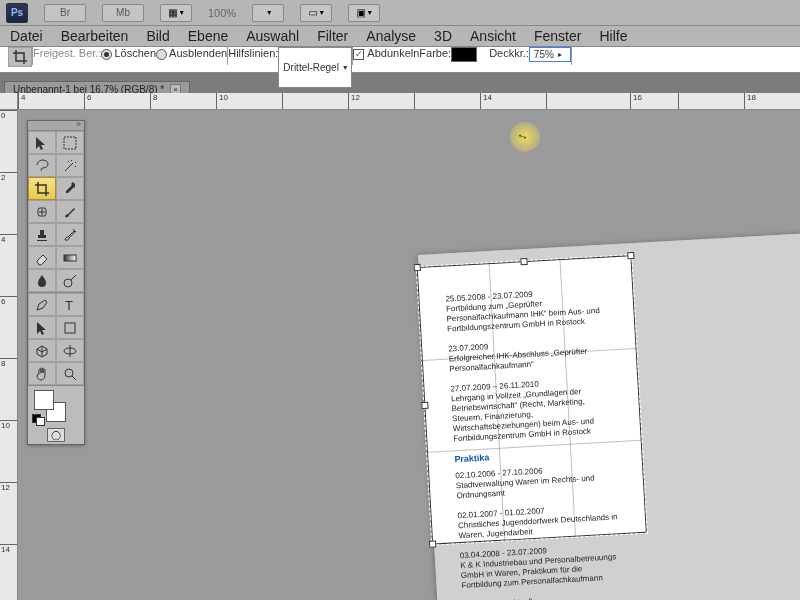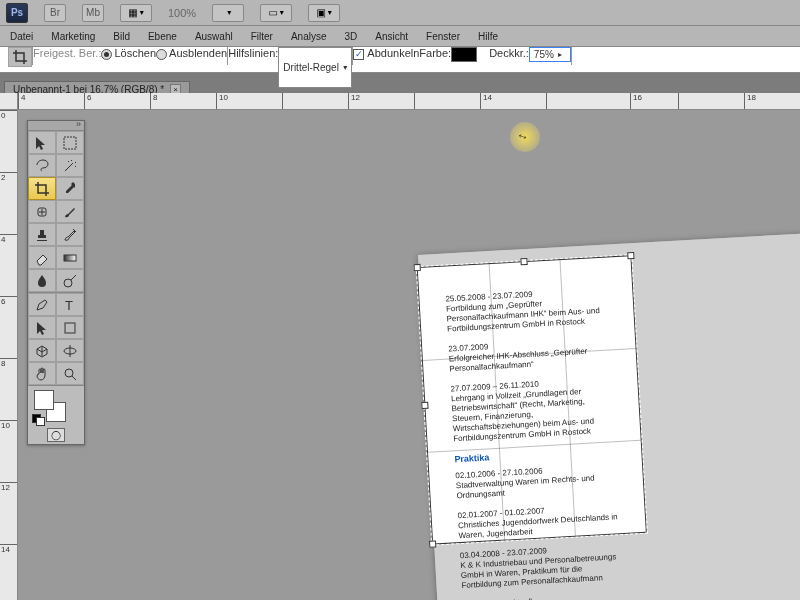--- a/index.html
+++ b/index.html
@@ -1,24 +1,24 @@
 <!DOCTYPE html>
 <html><head>
 <meta charset="utf-8">
 <style>
 * { box-sizing: border-box; margin: 0; padding: 0; font-family: Tahoma, Arial, sans-serif; }
 body { background: #9a9a9a; width: 800px; height: 600px; overflow: hidden; position: relative; }
 .topbar { background: #b6b6b6; height: 26px; display: flex; align-items: center; padding: 0 6px; gap: 16px; border-bottom: 1px solid #888; }
 .ps-badge { width: 22px; height: 20px; background: linear-gradient(#2a3a5a,#1a2540); border: 1px solid #333; border-radius: 2px; color: #9db8e8; font-weight: bold; font-size: 10px; display: flex; align-items: center; justify-content: center; }
-.tb-icon { width: 22px; height: 18px; background: #c4c4c4; border: 1px solid #888; border-radius: 2px; display: flex; align-items: center; justify-content: center; font-size: 10px; color: #555; }
+.tb-icon { width: 42px; height: 18px; background: #c4c4c4; border: 1px solid #888; border-radius: 2px; display: flex; align-items: center; justify-content: center; font-size: 10px; color: #555; }
 .tb-drop { width: 32px; height: 18px; background: #c4c4c4; border: 1px solid #888; border-radius: 2px; display: flex; align-items: center; justify-content: center; font-size: 10px; position: relative; }
 .tb-drop::after { content: "▾"; font-size: 8px; margin-left: 2px; }
 .zoom-txt { font-size: 11px; color: #666; }
 .menubar { background: #b6b6b6; height: 21px; display: flex; align-items: center; padding: 0 10px; gap: 18px; border-bottom: 1px solid #888; }
-.menubar span { font-size: 10px; color: #222; cursor: default; }
+.menubar span { font-size: 14px; color: #222; cursor: default; }
 .optbar { background: #ffffff; height: 26px; display: flex; align-items: flex-start; padding: 0 8px; gap: 0; border-bottom: 1px solid #888; font-size: 11px; color: #333; }
 .opt-sep { width: 1px; height: 18px; background: #999; }
 .opt-disabled { color: #888; }
 .radio { width: 11px; height: 11px; border: 1px solid #555; border-radius: 50%; display: inline-block; vertical-align: middle; margin-right: 2px; background: #ddd; position: relative; }
 .radio.sel::after { content: ""; position: absolute; inset: 2px; background: #333; border-radius: 50%; }
 .chk { width: 11px; height: 11px; border: 1px solid #555; background: #fff; display: inline-flex; align-items: center; justify-content: center; font-size: 9px; color: #1a5aa8; margin-right: 3px; }
 .sel-box { background: #fff; border: 1px solid #888; padding: 14px 4px; font-size: 10px; display: flex; align-items: center; min-width: 74px; }
 .sel-box::after { content: "▾"; margin-left: auto; font-size: 8px; }
 .color-swatch { width: 26px; height: 15px; background: #000; border: 1px solid #666; }
 .pct-box { background: #fff; border: 1px solid #3b82f6; padding: 1px 4px; font-size: 10px; display: flex; align-items: center; min-width: 42px; }
@@ -73,21 +73,21 @@
   <div class="tb-icon">Mb</div>
   <div class="tb-drop">▦</div>
   <span class="zoom-txt">100%</span>
   <div class="tb-drop" style="min-width:16px;"></div>
   <div class="tb-drop">▭</div>
   <div class="tb-drop">▣</div>
 </div>
 
 <div class="menubar">
   <span>Datei</span>
-  <span>Marketing</span>
+  <span>Bearbeiten</span>
   <span>Bild</span>
   <span>Ebene</span>
   <span>Auswahl</span>
   <span>Filter</span>
   <span>Analyse</span>
   <span>3D</span>
   <span>Ansicht</span>
   <span>Fenster</span>
   <span>Hilfe</span>
 </div>

